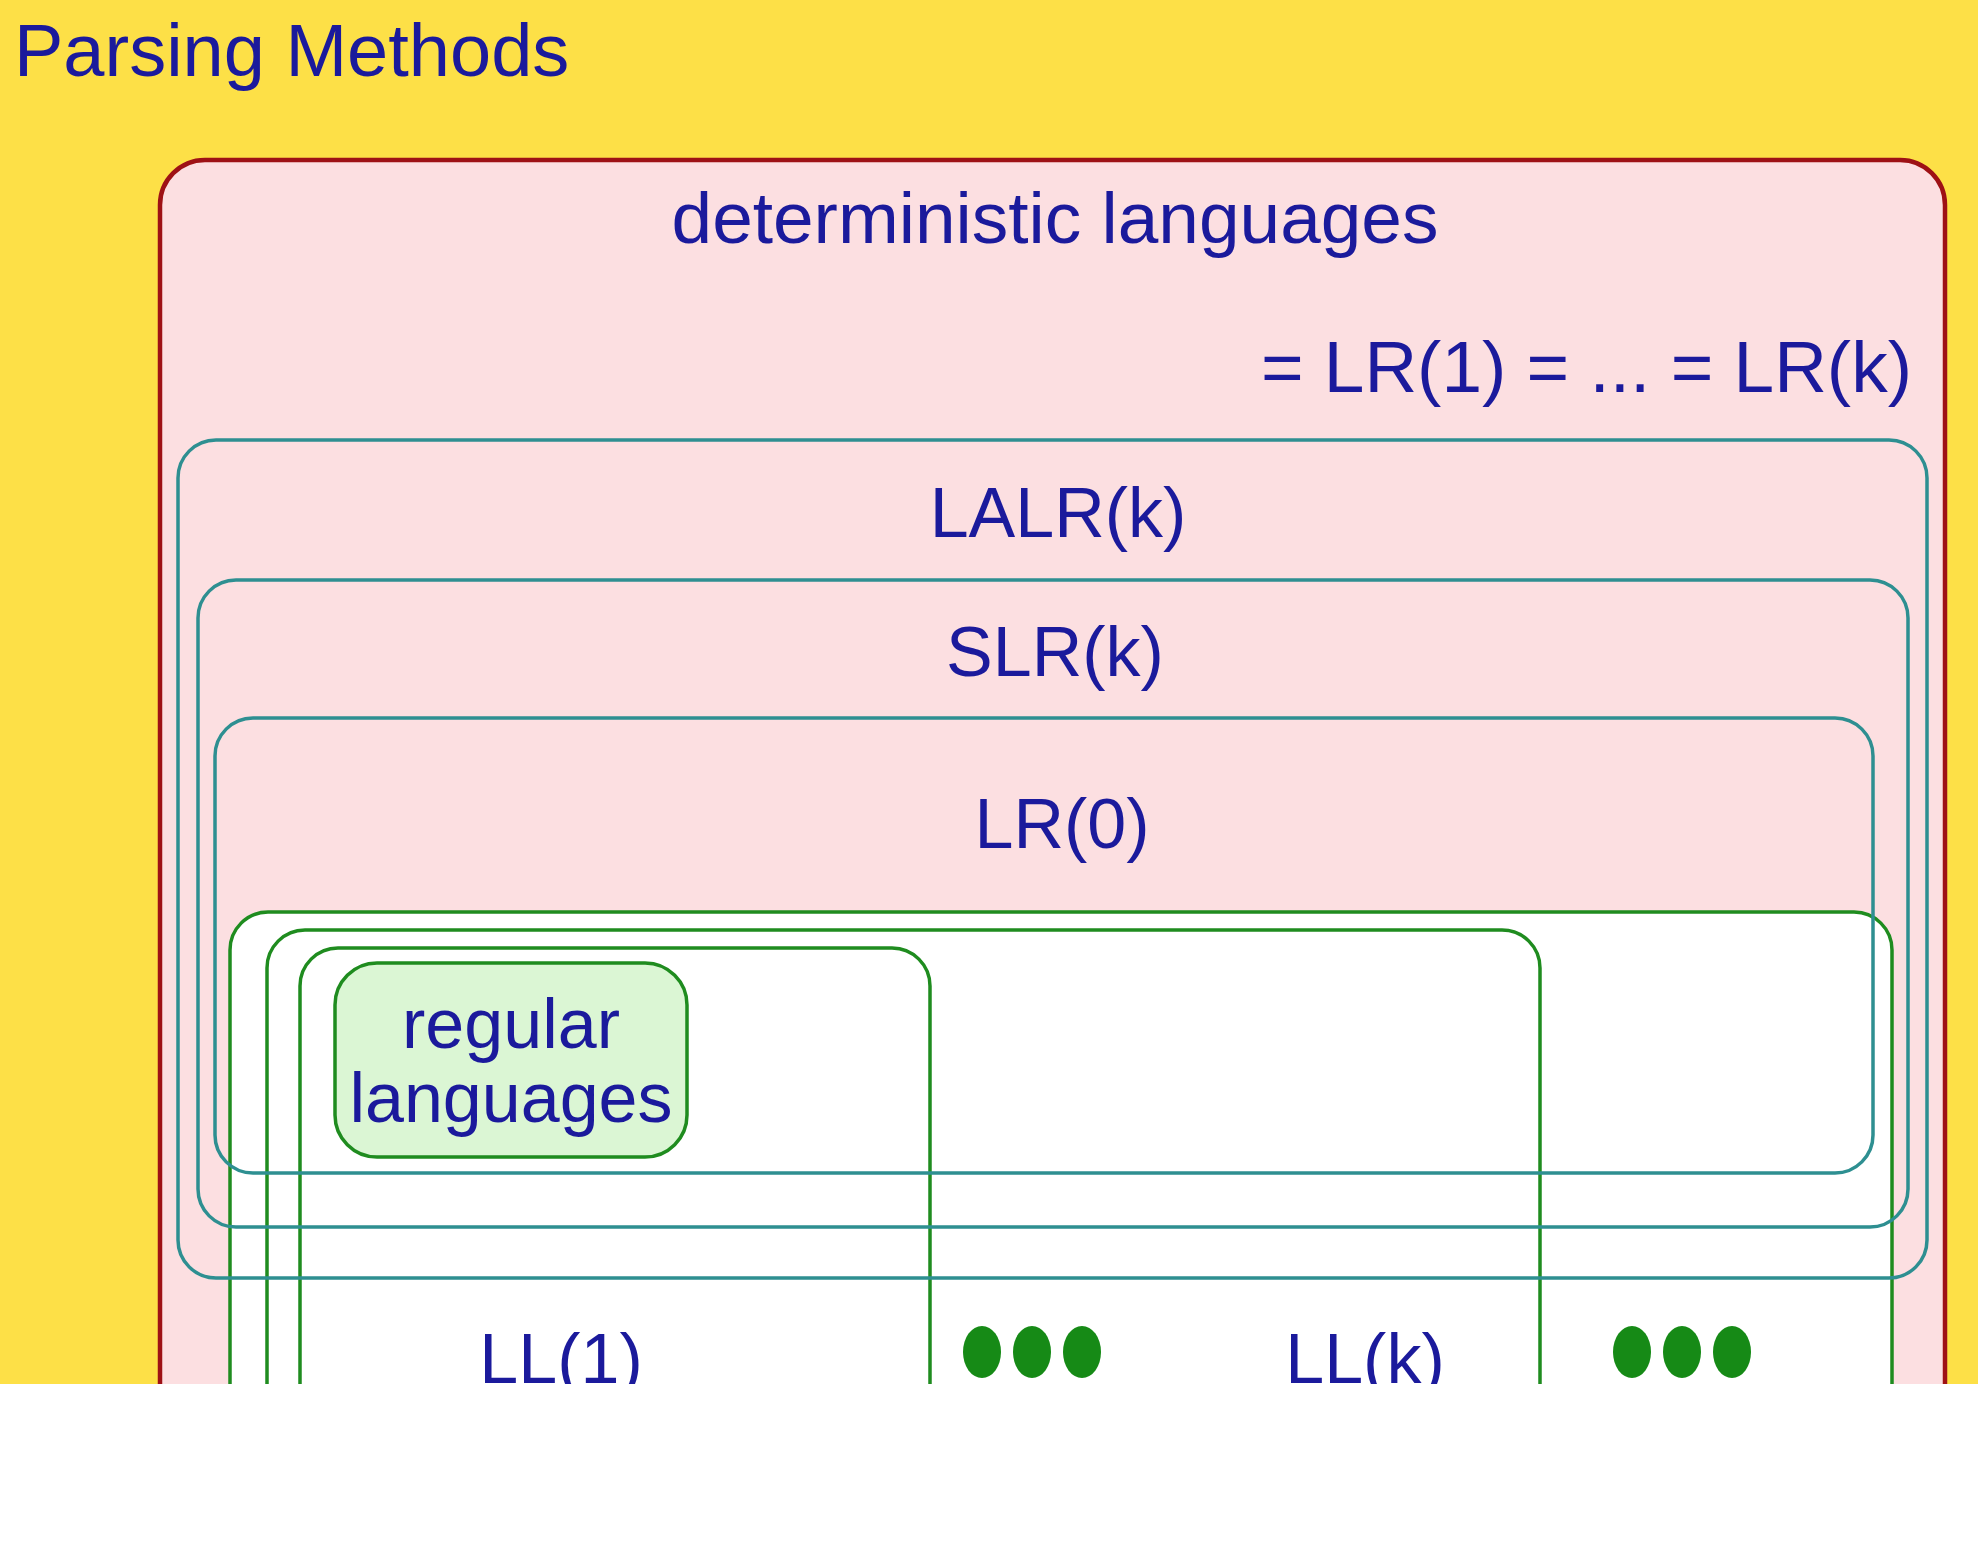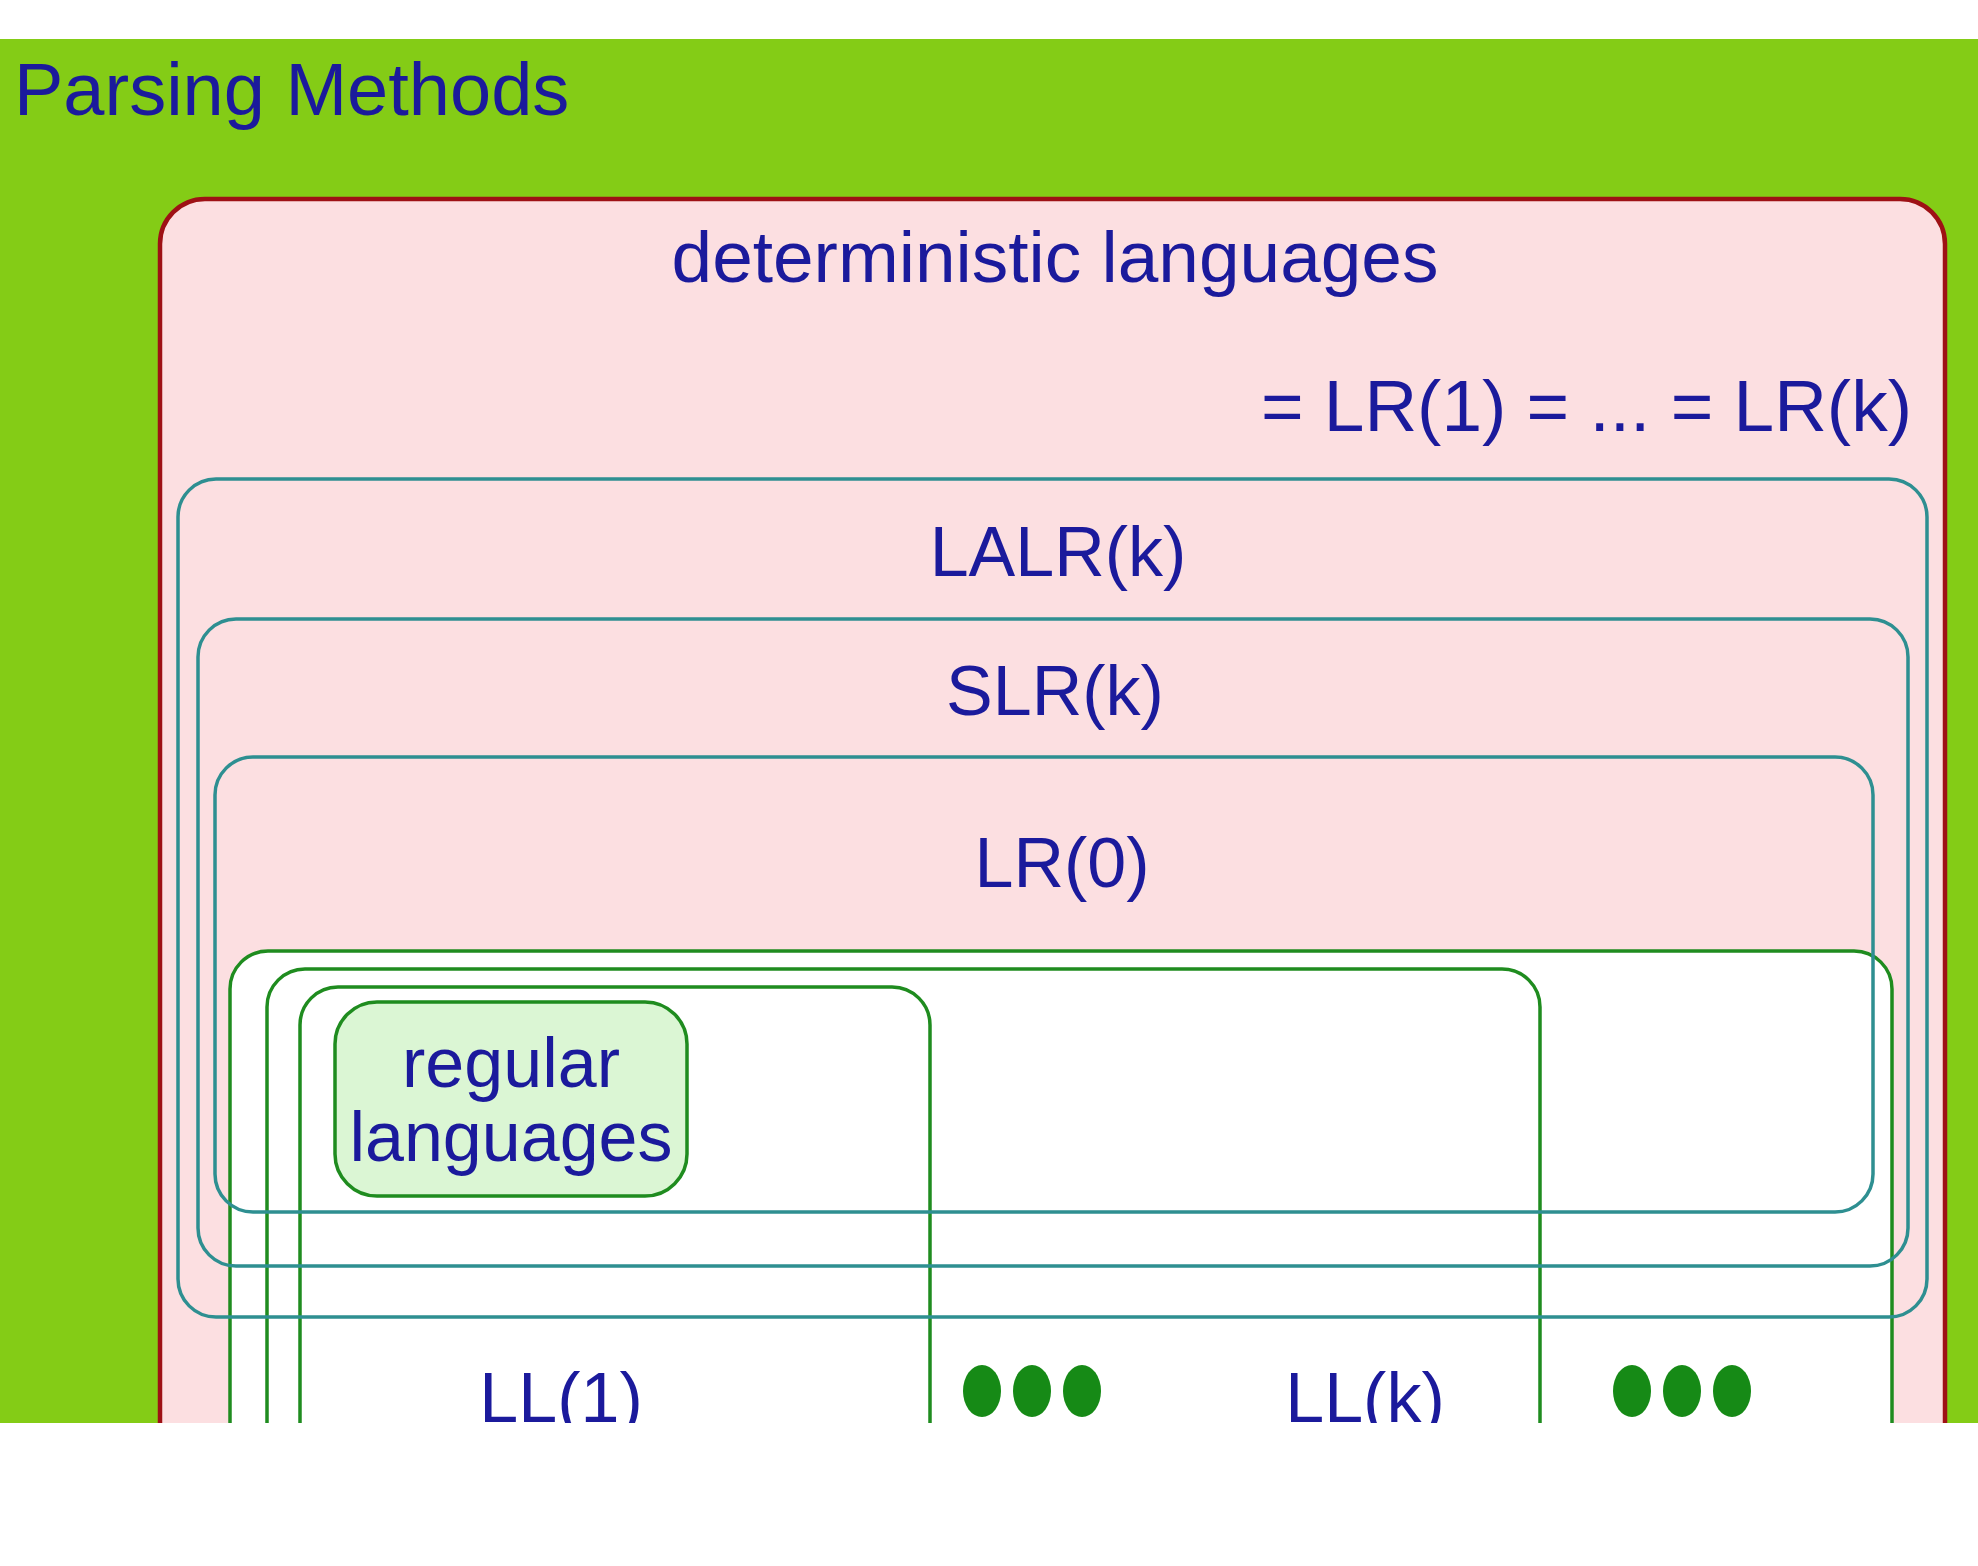--- a/index.html
+++ b/index.html
@@ -1,22 +1,21 @@
 <!DOCTYPE html>
 <html style="--text-blue: #1b1a9c; --box-red-border: #9e1115; --box-red-fill: #fcdfe1; --box-teal-border: #2e8f91; --box-green-border: #1f8c1f; --regular-fill: #dbf6d4; --dot-green: #168a16; --white-fill: #ffffff;"><head>
 <meta charset="utf-8">
 <style>
   html, body { margin: 0; padding: 0; background: #ffffff; }
   #stage {
     position: relative;
     width: 1978px;
     height: 1384px;
-    background: #84cc16;
+    background: #fde047;
     overflow: hidden;
-    margin-top: 39px;
   }
   svg text {
     font-family: "Liberation Sans", sans-serif;
     fill: var(--text-blue);
   }
   .t-title { font-size: 74px; }
   .t-big   { font-size: 73px; }
   .t-label { font-size: 70px; }
   .box-red   { fill: var(--box-red-fill);  stroke: var(--box-red-border);   stroke-width: 4.5; }
   .box-white { fill: var(--white-fill);    stroke: var(--box-green-border); stroke-width: 3.5; }

